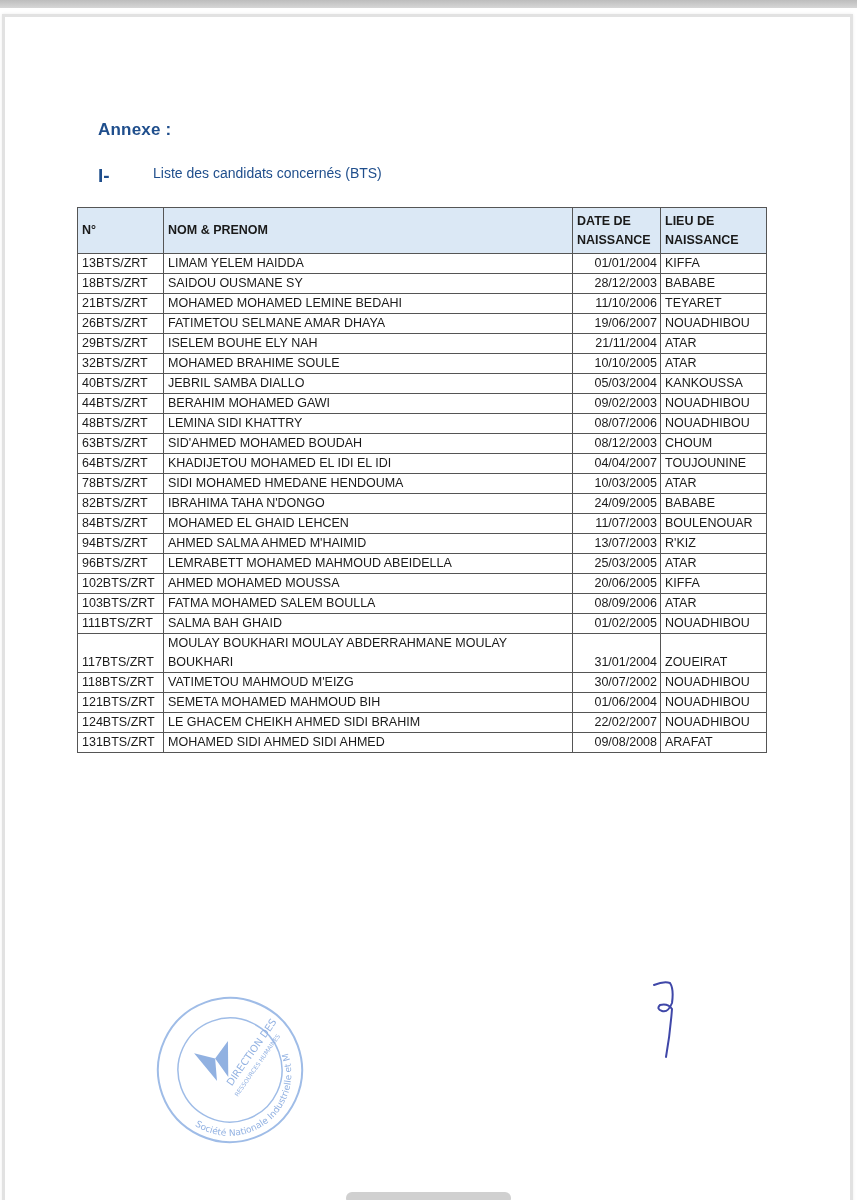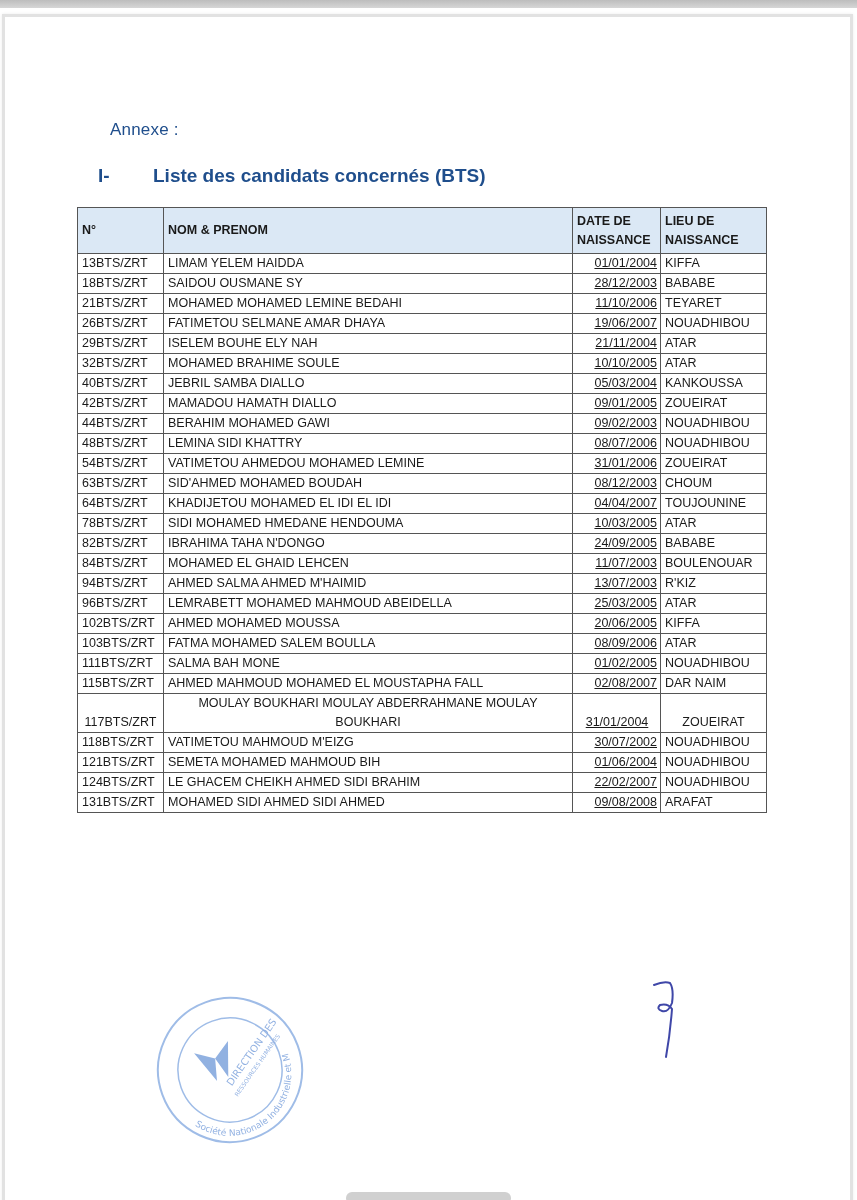--- a/index.html
+++ b/index.html
@@ -14,31 +14,31 @@
     background: linear-gradient(#bdbdbd, #d6d6d6);
   }
   .page {
     position: absolute; left: 2px; top: 14px; width: 851px; height: 1200px;
     background: #ffffff;
     border: 3px solid #e2e2e2;
     box-sizing: border-box;
     box-shadow: 0 0 3px rgba(0,0,0,0.08);
   }
   .annex-title {
-    position: absolute; left: 110px; top: 120px;
-    font-size: 17px; font-weight: normal; color: #1f4e8c;
+    position: absolute; left: 98px; top: 120px;
+    font-size: 17px; font-weight: bold; color: #1f4e8c;
     letter-spacing: 0.2px;
   }
   .section-num {
     position: absolute; left: 98px; top: 165px;
     font-size: 19px; font-weight: bold; color: #1f4e8c;
   }
   .section-title {
     position: absolute; left: 153px; top: 165px;
-    font-size: 19px; font-weight: bold; color: #1f4e8c;
+    font-size: 14px; font-weight: normal; color: #1f4e8c;
   }
   table.candidates {
     position: absolute; left: 77px; top: 207px;
     border-collapse: collapse;
     width: 689px;
     font-size: 12.5px; color: #1a1a1a;
     table-layout: fixed;
   }
   table.candidates th, table.candidates td {
     border: 1px solid #555;
@@ -49,22 +49,22 @@
   }
   table.candidates th {
     background: #dbe8f5;
     font-weight: bold;
     font-size: 12.5px;
     height: 45px;
     line-height: 19px;
     vertical-align: middle;
   }
   table.candidates td { height: 19px; line-height: 19px; vertical-align: bottom; }
-  table.candidates td.date { text-align: right; padding-right: 3px; text-decoration: underline; }
-  table.candidates tr.tall td { height: 38px; text-align: center; }
+  table.candidates td.date { text-align: right; padding-right: 3px; }
+  table.candidates tr.tall td { height: 38px; }
   table.candidates tr.tall td.name { white-space: normal; line-height: 19px; }
   col.c1 { width: 86px; }
   col.c2 { width: 409px; }
   col.c3 { width: 88px; }
   col.c4 { width: 106px; }
 
   .stamp {
     position: absolute; left: 140px; top: 990px; width: 180px; height: 160px;
   }
   .signature {
@@ -144,42 +144,30 @@
         <td class="date">10/10/2005</td>
         <td>ATAR</td>
       </tr>
       <tr>
         <td>40BTS/ZRT</td>
         <td class="name">JEBRIL  SAMBA DIALLO</td>
         <td class="date">05/03/2004</td>
         <td>KANKOUSSA</td>
       </tr>
       <tr>
-        <td>42BTS/ZRT</td>
-        <td class="name">MAMADOU  HAMATH DIALLO</td>
-        <td class="date">09/01/2005</td>
-        <td>ZOUEIRAT</td>
-      </tr>
-      <tr>
         <td>44BTS/ZRT</td>
         <td class="name">BERAHIM MOHAMED GAWI</td>
         <td class="date">09/02/2003</td>
         <td>NOUADHIBOU</td>
       </tr>
       <tr>
         <td>48BTS/ZRT</td>
         <td class="name">LEMINA  SIDI KHATTRY</td>
         <td class="date">08/07/2006</td>
         <td>NOUADHIBOU</td>
-      </tr>
-      <tr>
-        <td>54BTS/ZRT</td>
-        <td class="name">VATIMETOU  AHMEDOU MOHAMED LEMINE</td>
-        <td class="date">31/01/2006</td>
-        <td>ZOUEIRAT</td>
       </tr>
       <tr>
         <td>63BTS/ZRT</td>
         <td class="name">SID'AHMED  MOHAMED BOUDAH</td>
         <td class="date">08/12/2003</td>
         <td>CHOUM</td>
       </tr>
       <tr>
         <td>64BTS/ZRT</td>
         <td class="name">KHADIJETOU  MOHAMED EL IDI EL IDI</td>
@@ -223,29 +211,23 @@
         <td>KIFFA</td>
       </tr>
       <tr>
         <td>103BTS/ZRT</td>
         <td class="name">FATMA  MOHAMED SALEM BOULLA</td>
         <td class="date">08/09/2006</td>
         <td>ATAR</td>
       </tr>
       <tr>
         <td>111BTS/ZRT</td>
-        <td class="name">SALMA BAH MONE</td>
+        <td class="name">SALMA BAH GHAID</td>
         <td class="date">01/02/2005</td>
         <td>NOUADHIBOU</td>
-      </tr>
-      <tr>
-        <td>115BTS/ZRT</td>
-        <td class="name">AHMED MAHMOUD  MOHAMED EL MOUSTAPHA FALL</td>
-        <td class="date">02/08/2007</td>
-        <td>DAR NAIM</td>
       </tr>
       <tr class="tall">
         <td>117BTS/ZRT</td>
         <td class="name">MOULAY BOUKHARI  MOULAY ABDERRAHMANE  MOULAY BOUKHARI</td>
         <td class="date">31/01/2004</td>
         <td>ZOUEIRAT</td>
       </tr>
       <tr>
         <td>118BTS/ZRT</td>
         <td class="name">VATIMETOU  MAHMOUD M'EIZG</td>

